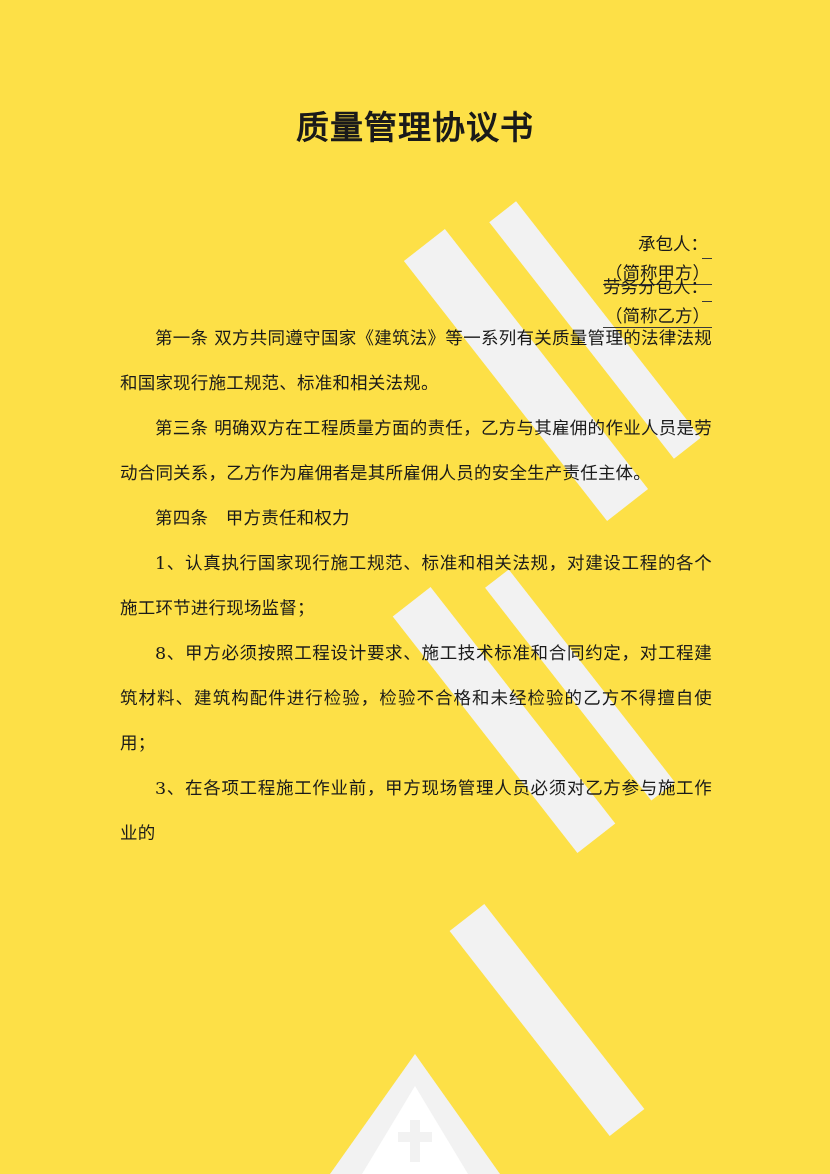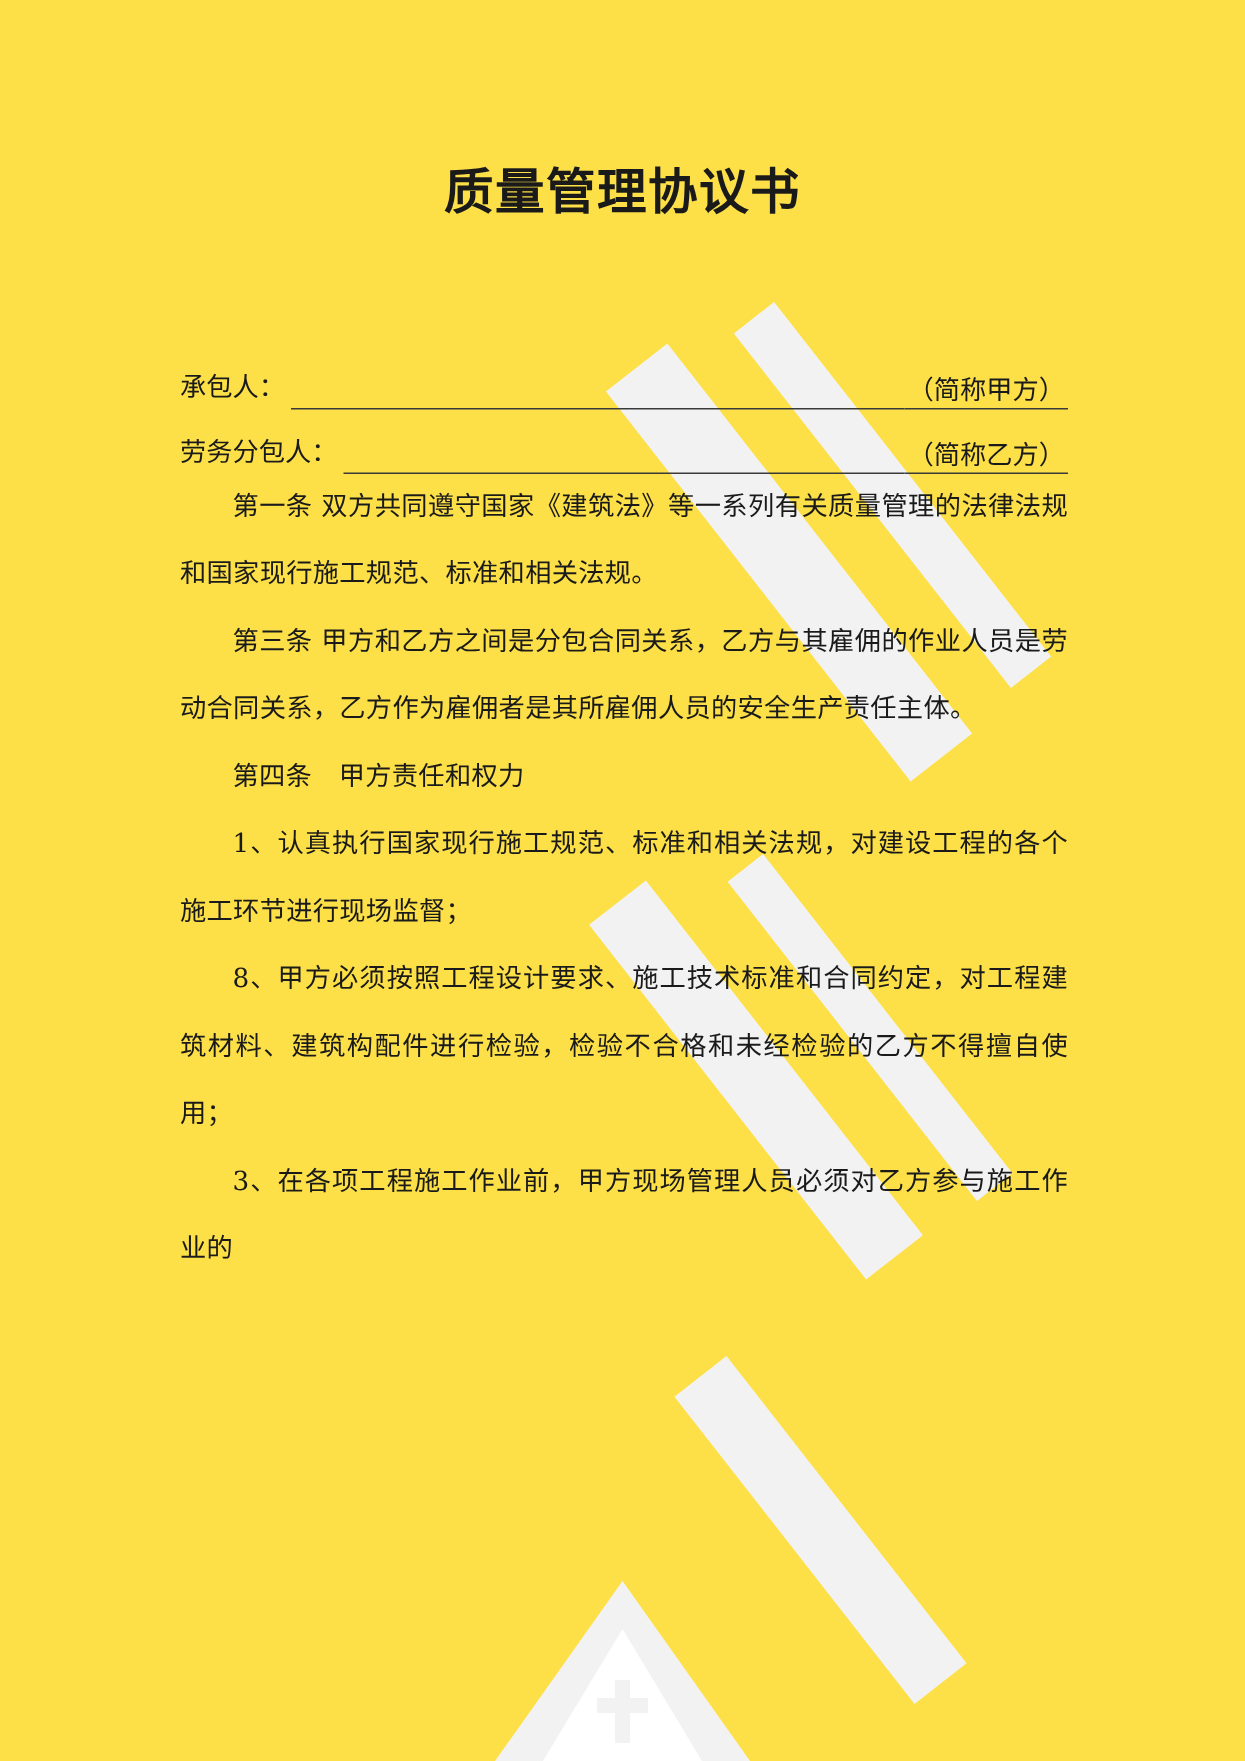--- a/index.html
+++ b/index.html
@@ -70,20 +70,21 @@
     z-index: 2;
   }
 
   .party-line {
     position: relative;
     display: flex;
     align-items: flex-end;
     height: 43px;
     font-size: 17.5px;
     line-height: 28px;
+    flex-direction: column;
   }
   .party-label {
     white-space: nowrap;
     padding-right: 4px;
   }
   .party-fill {
     flex: 1 1 auto;
     border-bottom: 1.3px solid #3a3a3a;
     height: 25px;
     min-width: 10px;
@@ -145,21 +146,21 @@
     <div class="party-line">
       <span class="party-label">劳务分包人：</span>
       <span class="party-fill"></span>
       <span class="party-suffix">（简称乙方）</span>
     </div>
 
 
     <p class="para clause">第一条 双方共同遵守国家《建筑法》等一系列有关质量管理的法律法规和国家现行施工规范、标准和相关法规。</p>
 
 
-    <p class="para clause">第三条 甲方和乙方之间是分包合同关系，乙方与其雇佣的作业人员是劳动合同关系，乙方作为雇佣者是其所雇佣人员的安全生产责任主体。</p>
+    <p class="para clause">第三条 明确双方在工程质量方面的责任，乙方与其雇佣的作业人员是劳动合同关系，乙方作为雇佣者是其所雇佣人员的安全生产责任主体。</p>
 
     <p class="para clause">第四条　甲方责任和权力</p>
 
     <p class="para clause">1、认真执行国家现行施工规范、标准和相关法规，对建设工程的各个施工环节进行现场监督；</p>
 
     <p class="para clause">8、甲方必须按照工程设计要求、施工技术标准和合同约定，对工程建筑材料、建筑构配件进行检验，检验不合格和未经检验的乙方不得擅自使用；</p>
 
     <p class="para clause">3、在各项工程施工作业前，甲方现场管理人员必须对乙方参与施工作业的</p>
 
   </div>

